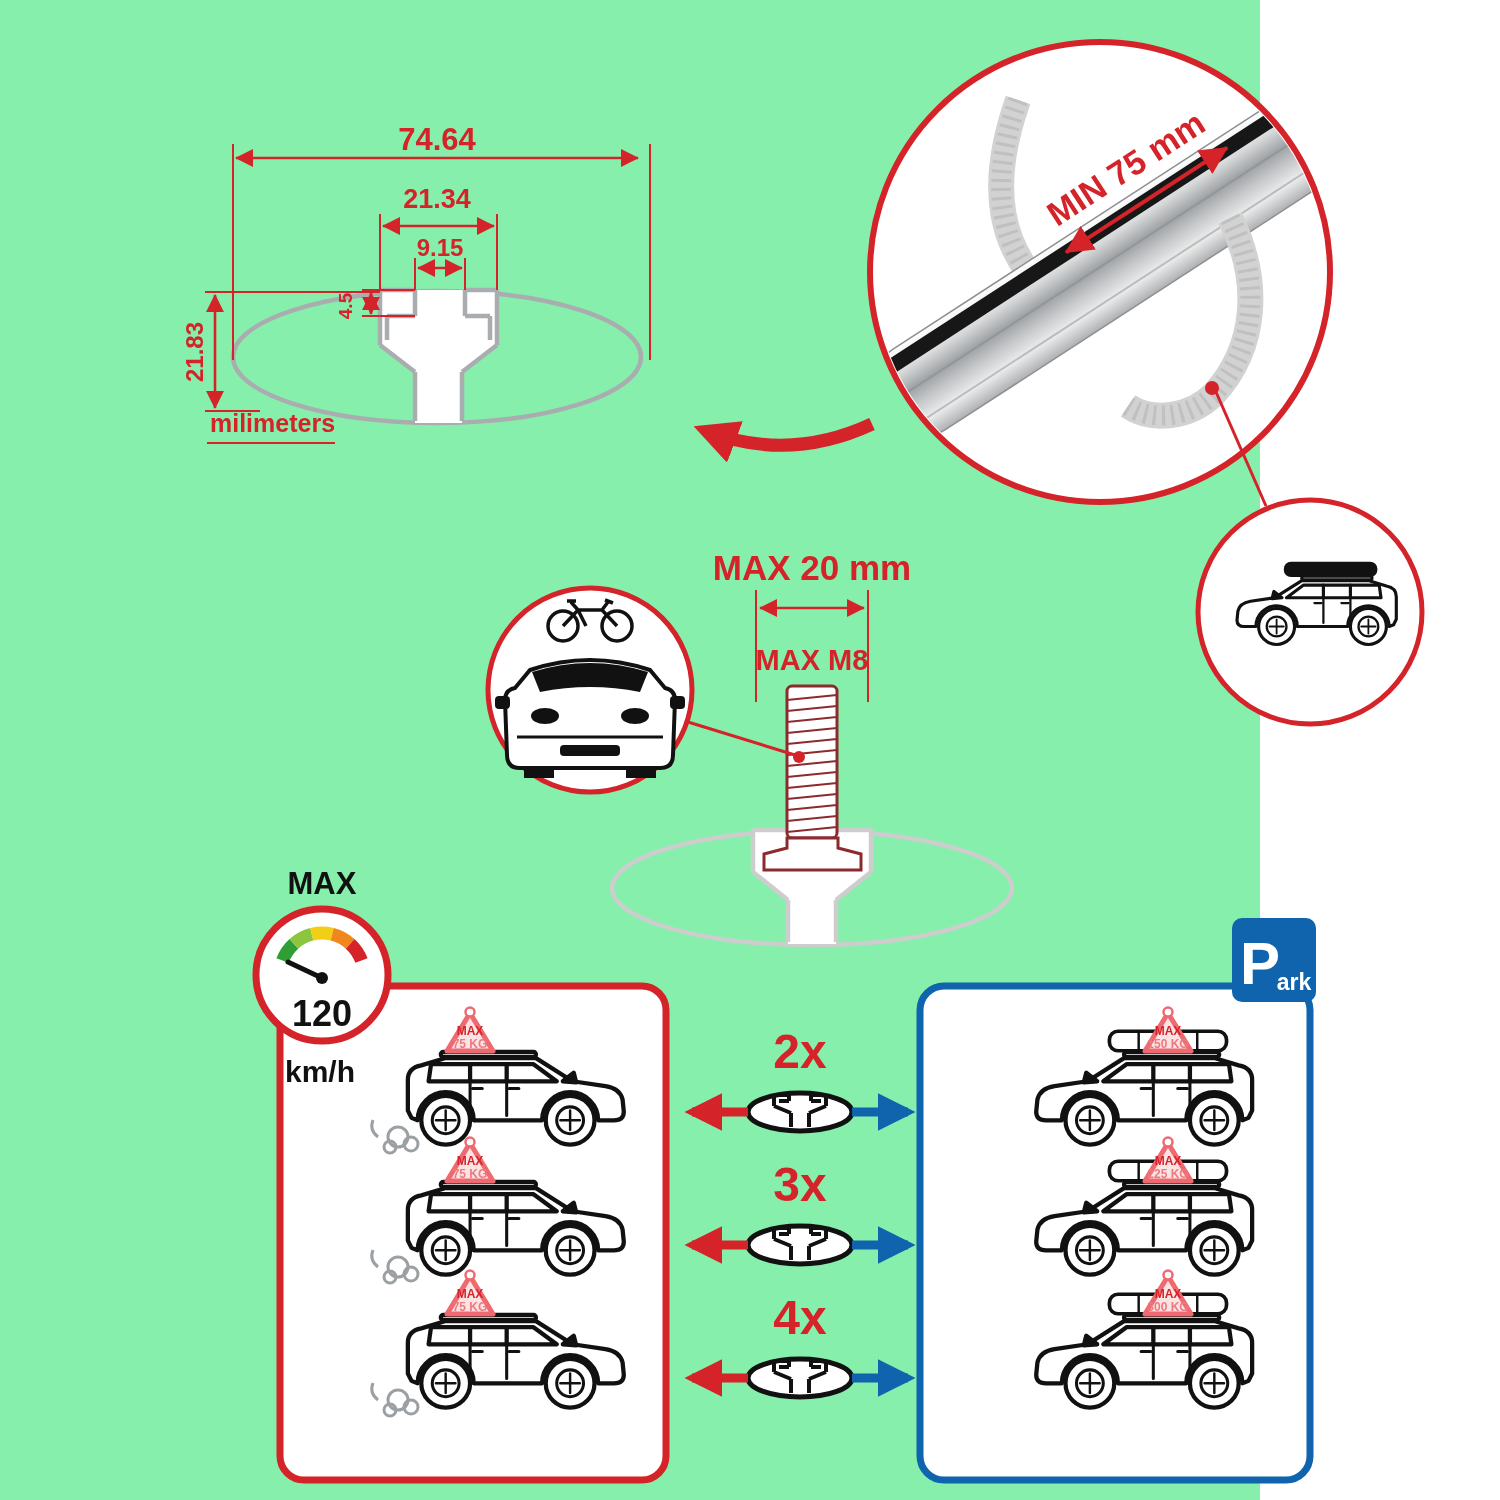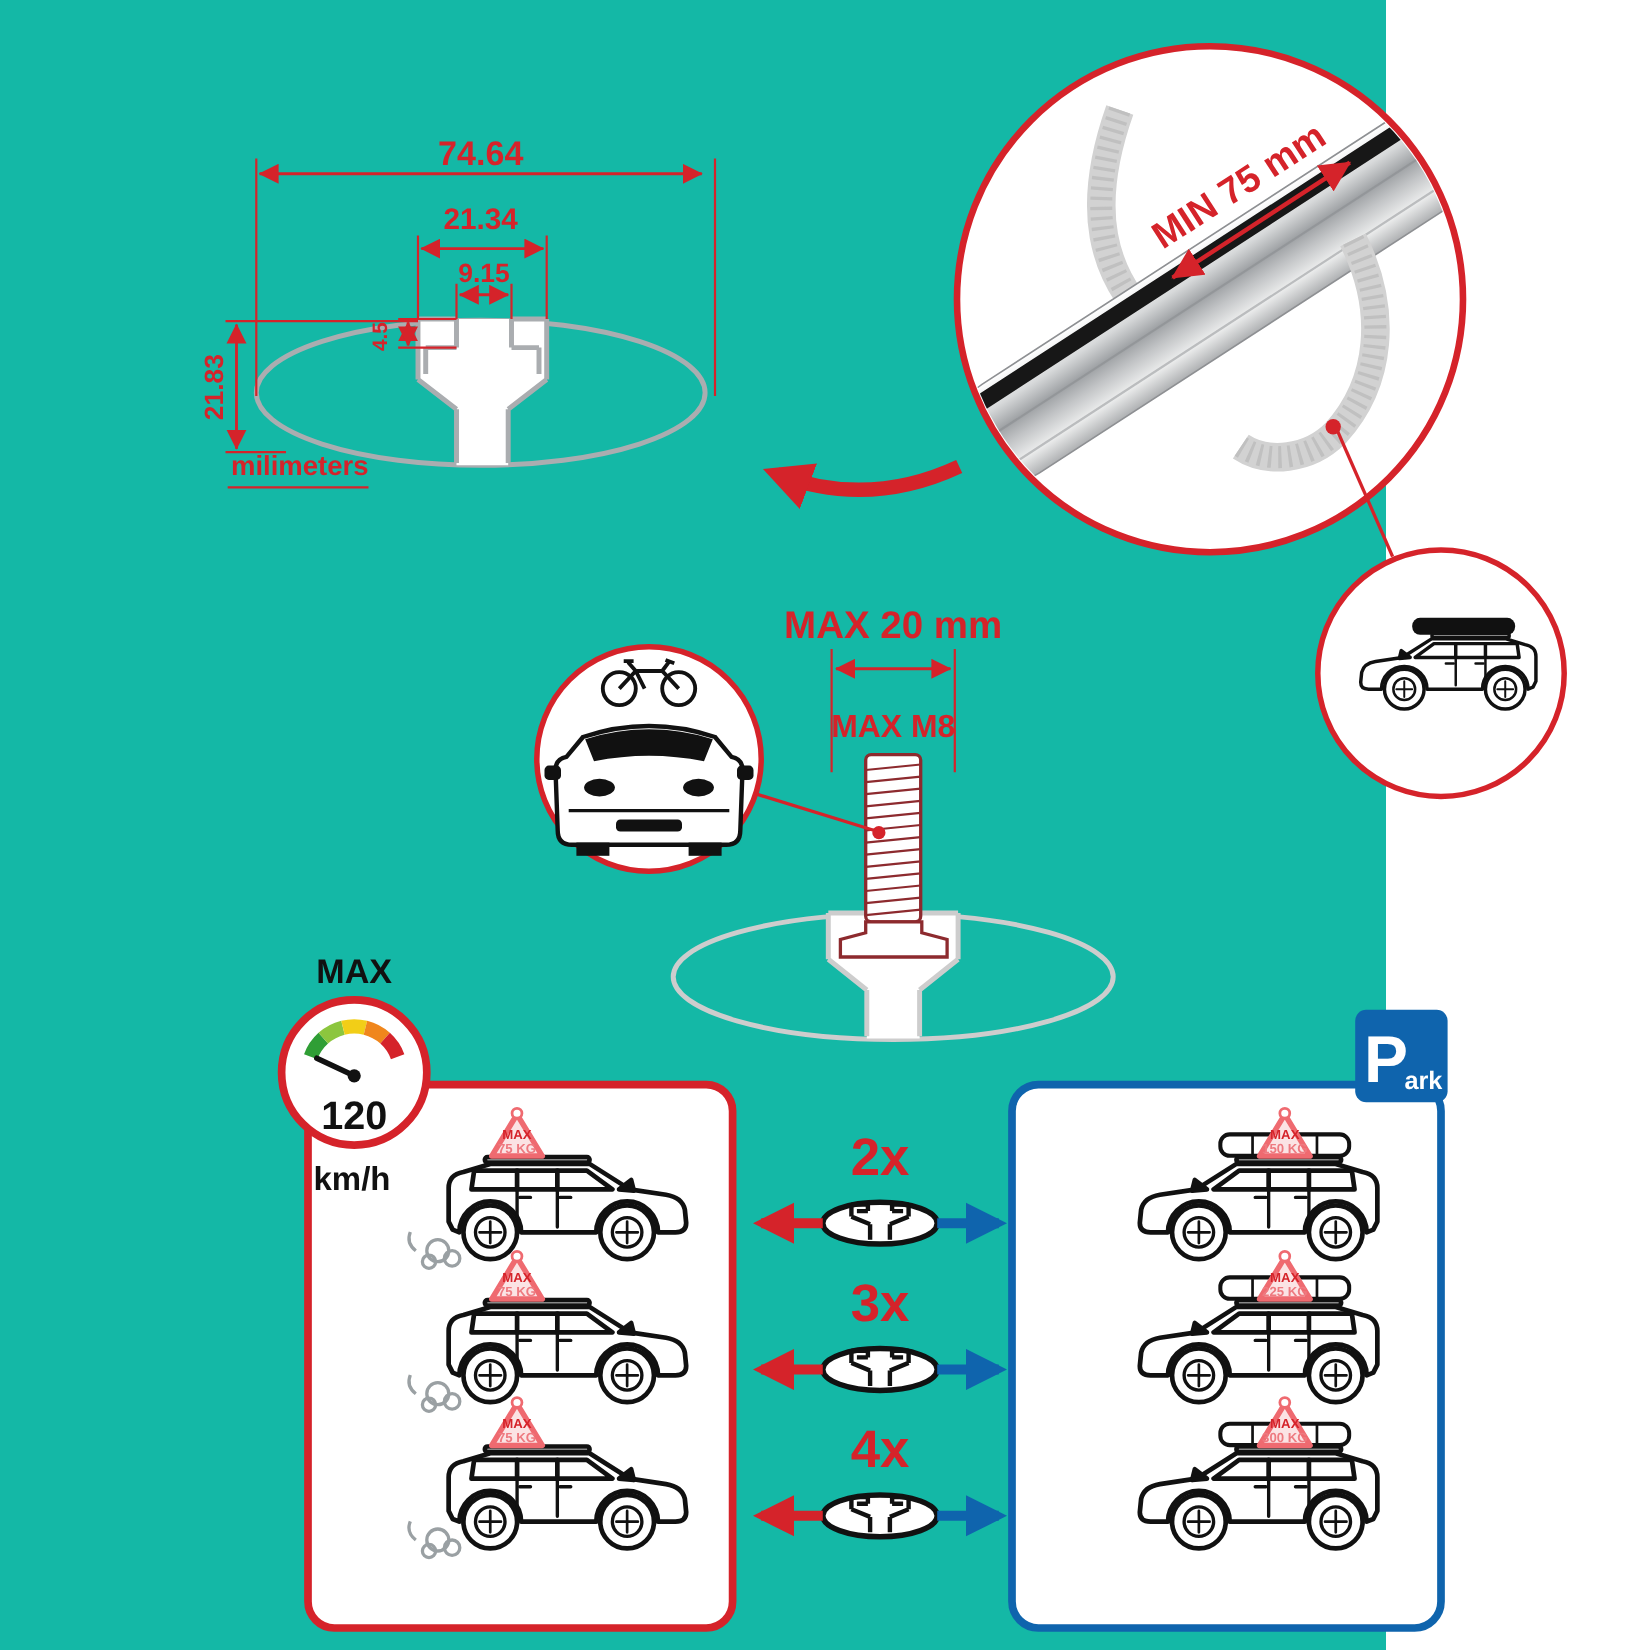--- a/index.html
+++ b/index.html
@@ -1,16 +1,16 @@
 <!DOCTYPE html>
 <html><head>
 <meta charset="utf-8">
 <style>
   html,body{margin:0;padding:0;background:#fff;}
-  .stage{width:1260px;height:1500px;position:relative;background:#14b8a6;}
+  .stage{width:1260px;height:1500px;position:relative;background:#86efac;}
   svg{display:block;}
   text{font-family:"Liberation Sans",sans-serif;font-weight:bold;}
   .t-red{fill:#d5232a;}
   .t-pink{fill:#ee7a80;}
   .t-black{fill:#111111;}
   .t-white{fill:#ffffff;}
   .dimline{stroke:#d5232a;stroke-width:2.6;fill:none;}
   .thin{stroke:#d5232a;stroke-width:2;fill:none;}
   .profile{stroke:#aaadb0;stroke-width:4.5;fill:none;}
   .ghost{stroke:#cdcdcd;stroke-width:4.5;fill:none;}

